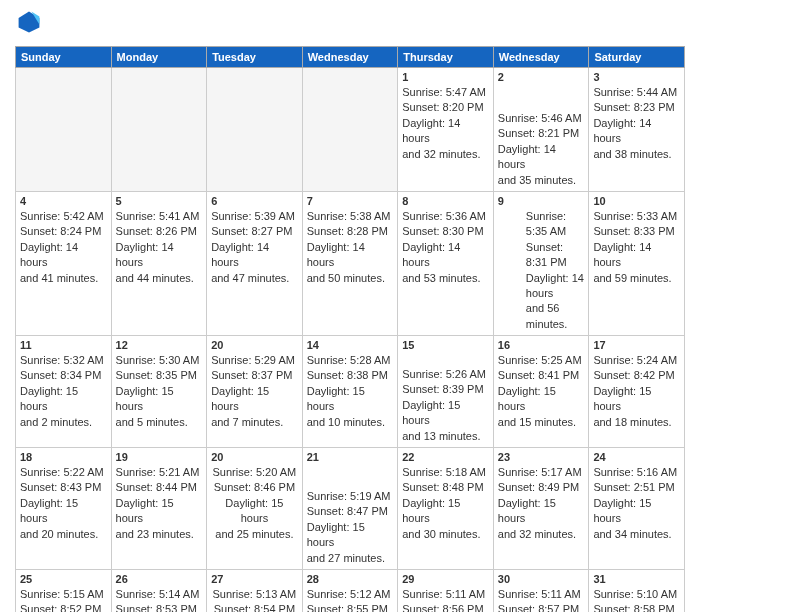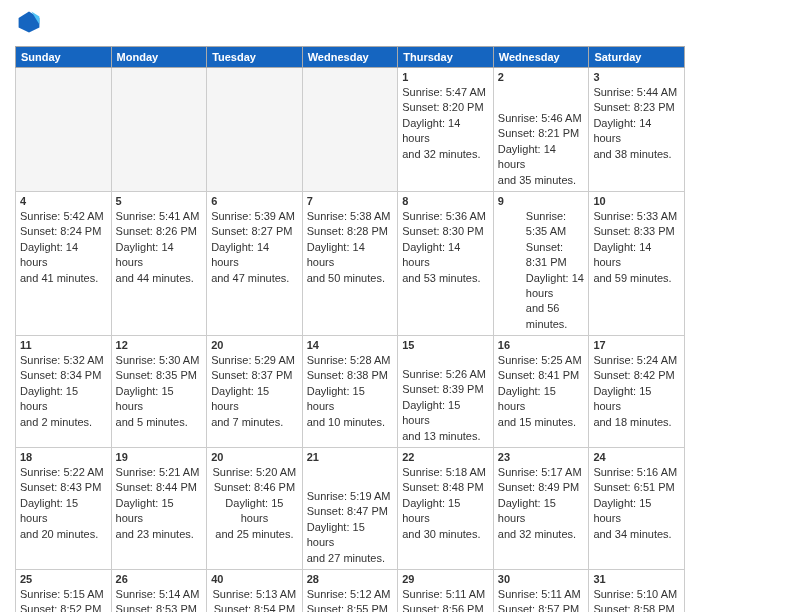--- a/index.html
+++ b/index.html
@@ -292,42 +292,42 @@
           <td>
             <span class="day-num">23</span>
             <div class="day-info" style="white-space: pre-line;">Sunrise: 5:17 AM
 Sunset: 8:49 PM
 Daylight: 15 hours
 and 32 minutes.</div>
           </td>
           <td>
             <span class="day-num">24</span>
             <div class="day-info" style="white-space: pre-line;">Sunrise: 5:16 AM
-Sunset: 6:51 PM
+Sunset: 2:51 PM
 Daylight: 15 hours
 and 34 minutes.</div>
           </td>
         </tr>
         <tr>
           <td>
             <span class="day-num">25</span>
             <div class="day-info" style="white-space: pre-line;">Sunrise: 5:15 AM
 Sunset: 8:52 PM
 Daylight: 15 hours
 and 36 minutes.</div>
           </td>
           <td>
             <span class="day-num">26</span>
             <div class="day-info" style="white-space: pre-line;">Sunrise: 5:14 AM
 Sunset: 8:53 PM
 Daylight: 15 hours
 and 38 minutes.</div>
           </td>
           <td>
-            <span class="day-num">40</span>
+            <span class="day-num">27</span>
             <div class="day-info" style="white-space: pre-line; text-align: center;">Sunrise: 5:13 AM
 Sunset: 8:54 PM
 Daylight: 15 hours
 and 40 minutes.</div>
           </td>
           <td>
             <span class="day-num">28</span>
             <div class="day-info" style="white-space: pre-line;">Sunrise: 5:12 AM
 Sunset: 8:55 PM
 Daylight: 15 hours

